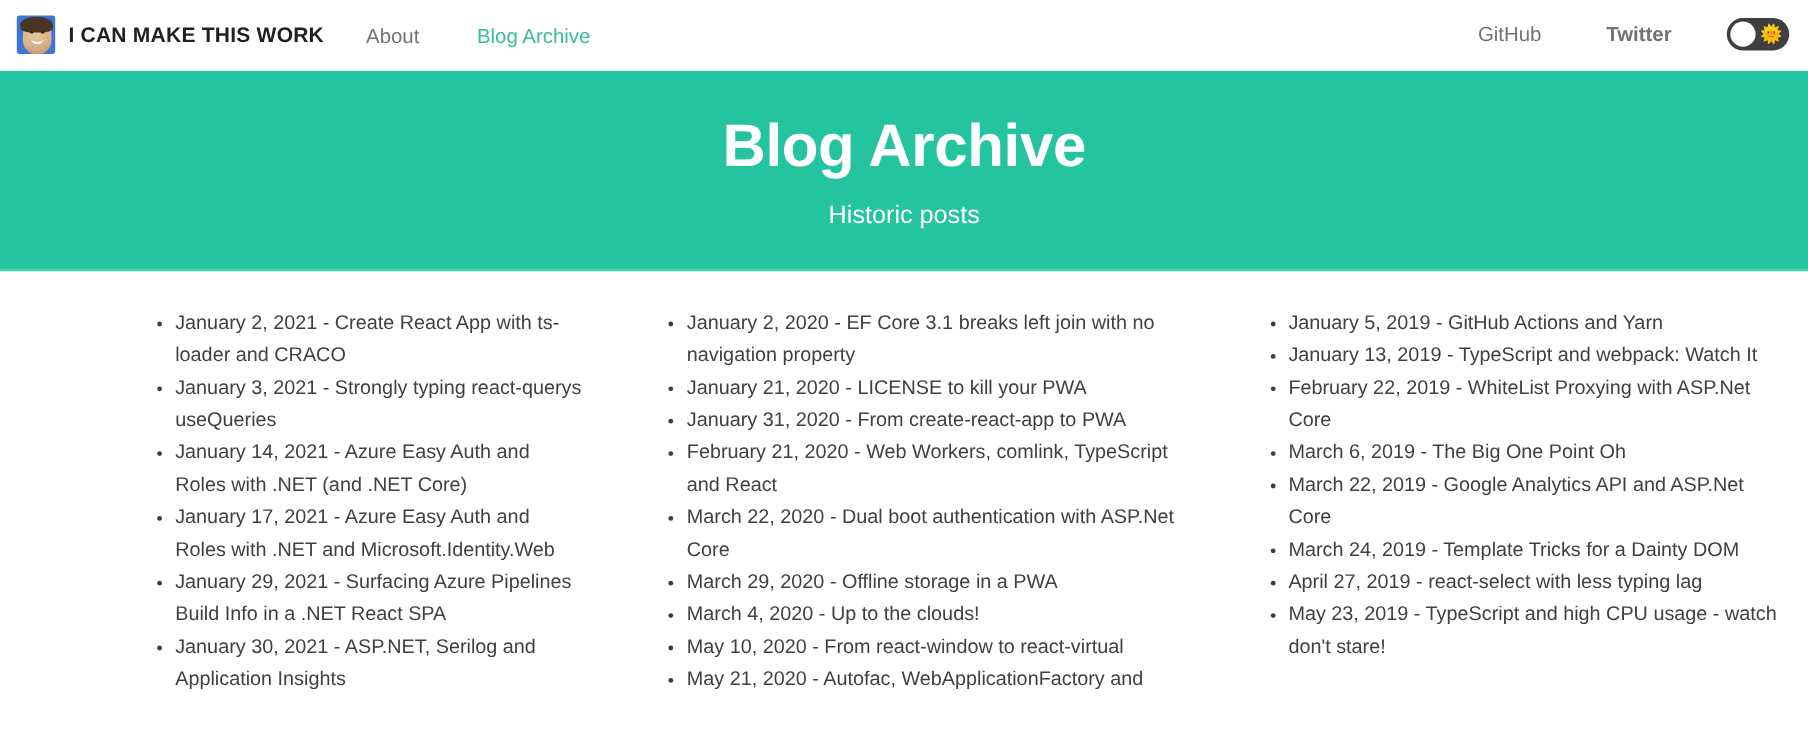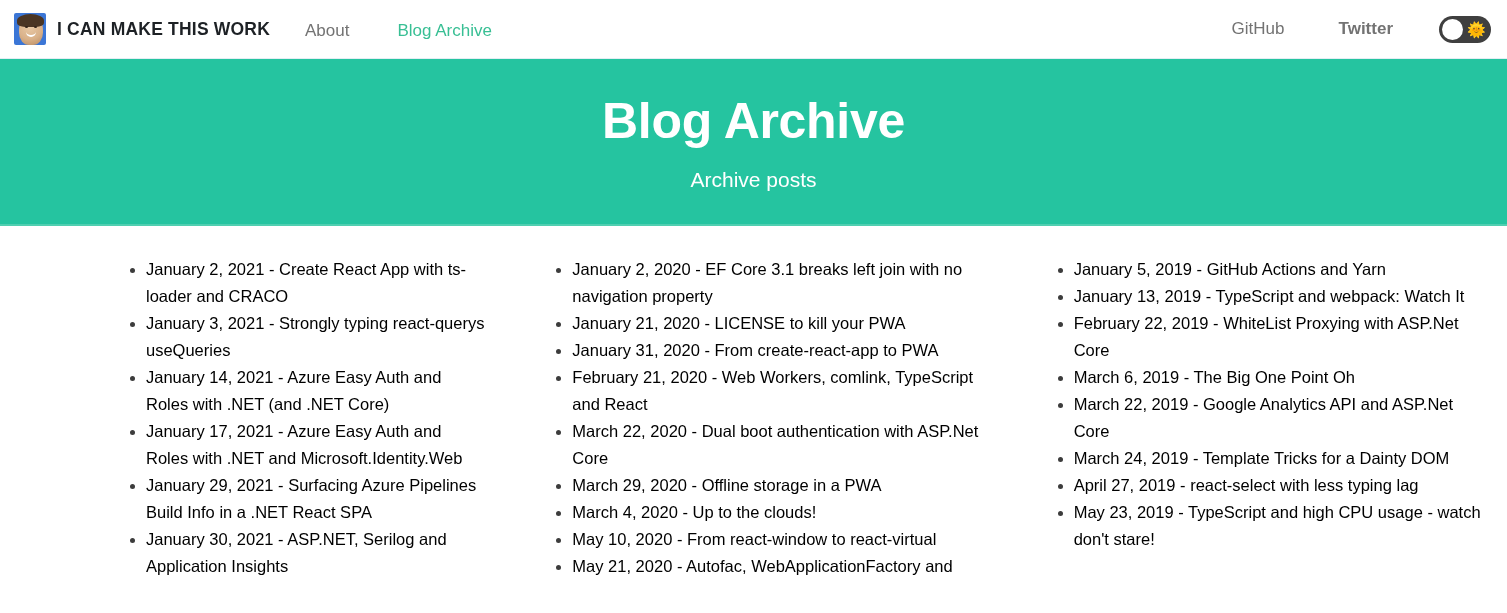--- a/index.html
+++ b/index.html
@@ -95,21 +95,21 @@
     color: #737373;
     text-decoration: none;
     white-space: nowrap;
     padding: 4px 2px;
     margin-right: 44px;
   }
   .nav-link.active { color: #38bf94; }
   .nav-right {
     margin-left: auto;
     display: flex;
-    align-items: flex-end;
+    align-items: flex-start;
   }
   .nav-right .nav-link { margin-right: 0; }
   .nav-right .nav-link + .nav-link { margin-left: 50px; font-weight: bold; }
 
   .theme-toggle {
     margin-left: 44px;
     width: 52px;
     height: 27px;
     border-radius: 14px;
     background: #3f3f3f;
@@ -181,21 +181,21 @@
     margin: 0;
     padding-left: 33px;
     list-style: disc;
   }
   ul.post-list li {
     margin-bottom: 0px;
     line-height: 26px;
   }
   ul.post-list li::marker { color: #3c3c3c; font-size: 15px; }
   ul.post-list li a {
-    color: #000000;
+    color: #404040;
     text-decoration: none;
     font-size: 16.5px;
   }
 </style>
 </head>
 <body>
 
 <nav class="navbar">
   <div class="nav-left">
     <a class="brand" href="#">
@@ -217,21 +217,21 @@
     <a class="nav-link" href="#">Twitter</a>
     <button class="theme-toggle">
       <span class="toggle-knob"></span>
       <span class="toggle-emoji">🌞</span>
     </button>
   </div>
 </nav>
 
 <header class="hero">
   <h1 class="hero-title">Blog Archive</h1>
-  <p class="hero-subtitle">Archive posts</p>
+  <p class="hero-subtitle">Historic posts</p>
 </header>
 
 <main class="content">
 
   <section class="col">
     <ul class="post-list">
       <li><a href="#">January 2, 2021 - Create React App with ts-loader and CRACO</a></li>
       <li><a href="#">January 3, 2021 - Strongly typing react-querys useQueries</a></li>
       <li><a href="#">January 14, 2021 - Azure Easy Auth and Roles with .NET (and .NET Core)</a></li>
       <li><a href="#">January 17, 2021 - Azure Easy Auth and Roles with .NET and Microsoft.Identity.Web</a></li>

